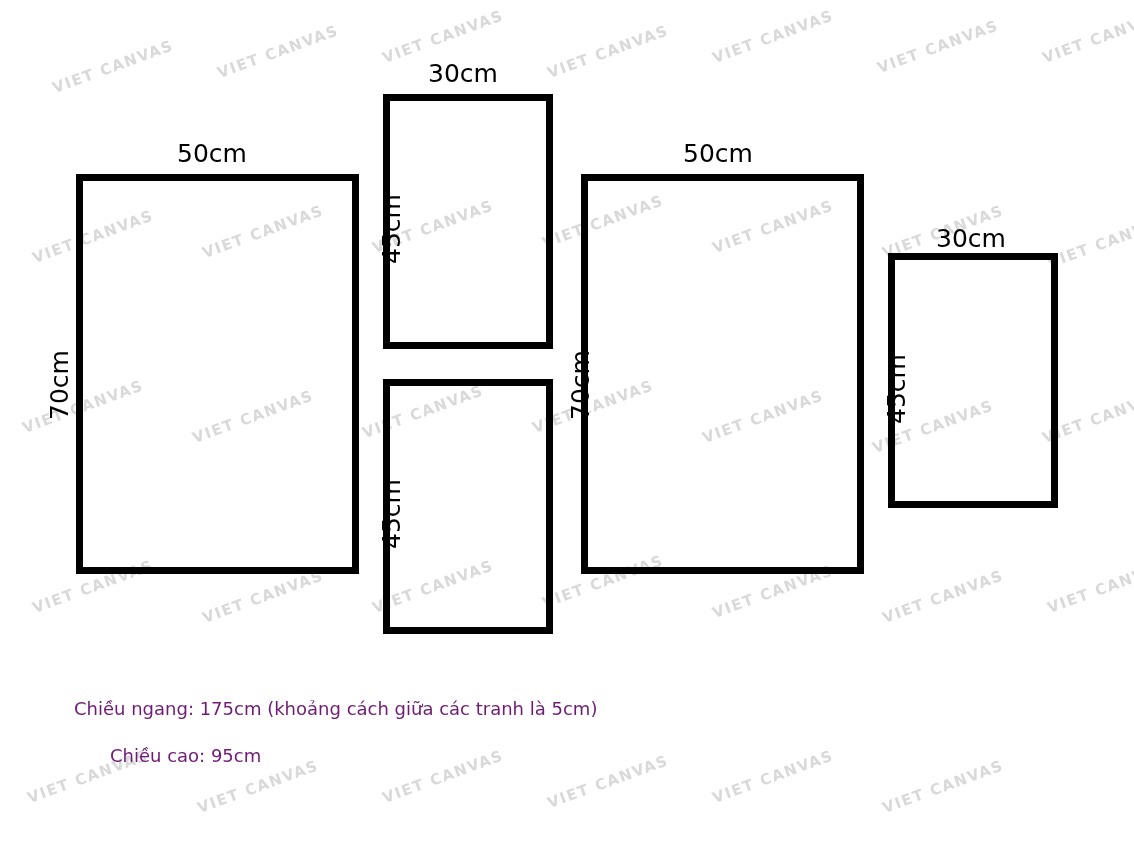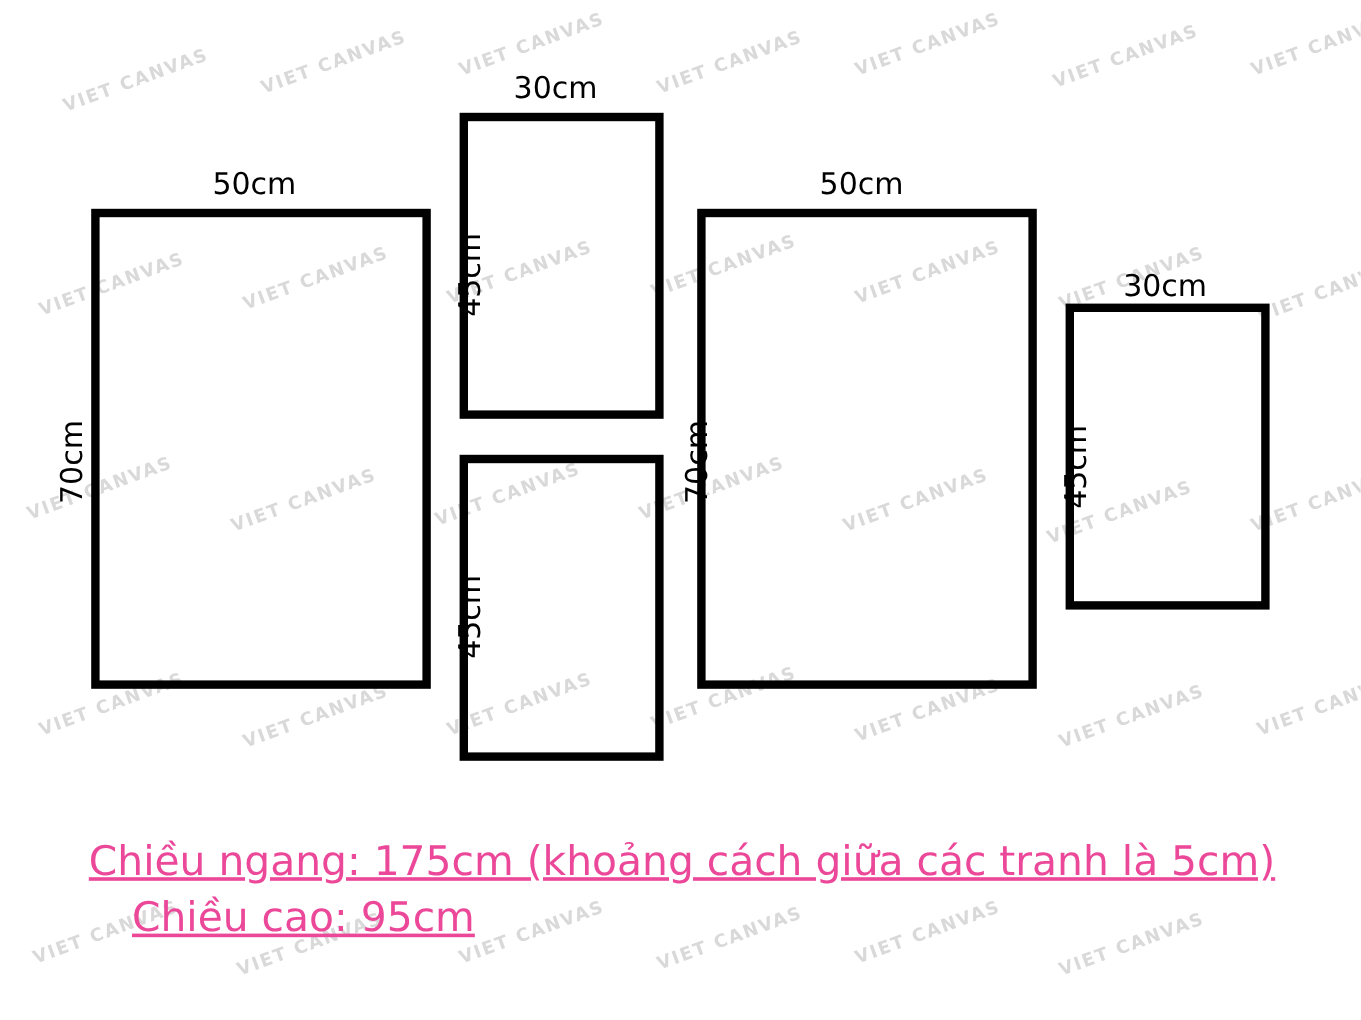--- a/index.html
+++ b/index.html
@@ -49,27 +49,26 @@
     font-weight: 400;
     white-space: nowrap;
     z-index: 3;
   }
   .label.vertical {
     transform: rotate(-90deg);
     transform-origin: left top;
   }
   .caption {
     position: absolute;
-    color: #ec4899;
+    color: #701a75;
     font-family: "DejaVu Sans", sans-serif;
-    font-size: 34px;
+    font-size: 18px;
     font-weight: 400;
     white-space: nowrap;
     z-index: 3;
-    text-decoration: underline;
   }
 </style>
 </head>
 <body>
 
 <div id="canvas">
 
   <div class="watermark-layer">
     <div class="wm" style="left:50px;  top:80px;">VIET CANVAS</div>
     <div class="wm" style="left:215px; top:65px;">VIET CANVAS</div>

